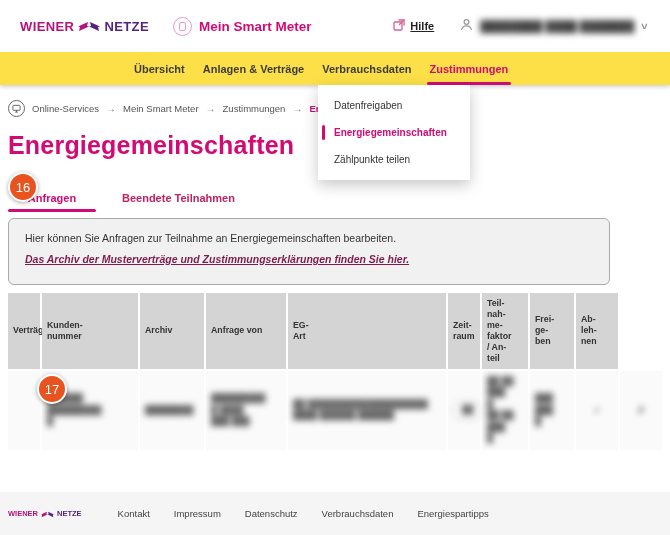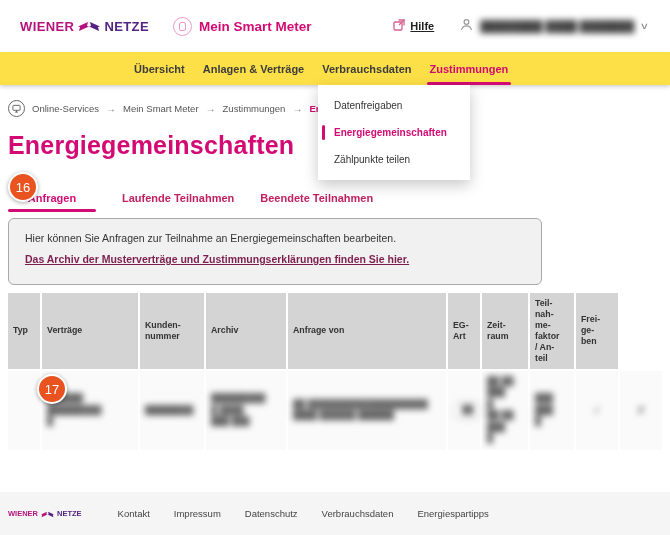--- a/index.html
+++ b/index.html
@@ -54,23 +54,23 @@
   .tab { position:relative; font-size:11px; font-weight:bold; color:#c22060; padding:6px 0 8px 0; margin-right:26px; cursor:pointer; }
   .tab.active { color:#d30a74; min-width:88px; text-align:center; }
   .tab.active::after { content:""; position:absolute; left:0; right:0; bottom:0; height:3px; background:#d30a74; border-radius:2px; }
 
   
   .badge { position:absolute; width:30px; height:30px; border-radius:50%; background:#e8531f; border:2.5px solid #fff; box-shadow:0 1px 4px rgba(0,0,0,.35); color:#fff; font-size:13px; font-weight:normal; display:flex; align-items:center; justify-content:center; z-index:20; }
   .badge16 { top:172px; left:8px; }
   .badge17 { top:374px; left:8px;margin-left:29px; }
 
   
-  .infobox { position:absolute; top:218px; left:8px; width:534px; height:67px; background:#f1f1f1; border:1px solid #a9a9a9; border-radius:6px; padding:13px 16px; }
+  .infobox { position:absolute; top:218px; left:8px; width:602px; height:67px; background:#f1f1f1; border:1px solid #a9a9a9; border-radius:6px; padding:13px 16px; }
   .infobox .line1 { font-size:10.5px; color:#333; }
-  .infobox .line2 { margin-top:9px; font-size:10.5px; font-weight:bold; color:#7d1d4e; text-decoration:underline; cursor:pointer; }
+  .infobox .line2 { margin-top:9px; font-size:10.5px; font-weight:bold; color:#7d1d4e; text-decoration:underline; cursor:pointer;font-style:italic; }
 
   
   .tbl { position:absolute; top:293px; left:8px; width:654px; }
   .tbl-row { display:grid; grid-template-columns:32px 96px 64px 80px 158px 32px 46px 44px 42px 42px; gap:2px; }
   .th { background:#d4d4d4; min-height:67px; display:flex; align-items:center; padding:5px 5px; font-size:8.8px; font-weight:bold; color:#333; white-space:pre-line; line-height:1.25; }
   .td { background:#fafafa; min-height:70px; display:flex; align-items:center; padding:5px 5px; font-size:8.5px; color:#555; white-space:pre-line; line-height:1.35; }
   .tbl-body { margin-top:2px; }
   .redacted { filter:blur(3px); user-select:none; color:#666; }
   .eg-pill { border:1px solid #b5b5b5; border-radius:9px; background:#fff; padding:2px 8px; font-size:8px; }
   .act { font-size:11px; color:#555; width:100%; text-align:center; cursor:pointer; }
@@ -151,53 +151,54 @@
     <span class="bc-sep">→</span>
     <span class="bc-link">Zustimmungen</span>
     <span class="bc-sep">→</span>
     <span class="bc-current">Energiegemeinschaften</span>
   </div>
 
   <h1 class="page-title">Energiegemeinschaften</h1>
 
   <div class="tabs">
     <div class="tab active">Anfragen</div>
-    <div class="tab">Laufende Teilnahmen</div>
     <div class="tab">Beendete Teilnahmen</div>
   </div>
 
   <div class="badge badge16">16</div>
   <div class="badge badge17">17</div>
 
   <div class="infobox">
     <div class="line1">Hier können Sie Anfragen zur Teilnahme an Energiegemeinschaften bearbeiten.</div>
     <div class="line2">Das Archiv der Musterverträge und Zustimmungserklärungen finden Sie hier.</div>
   </div>
 
   <div class="tbl">
     <div class="tbl-row">
-      <div class="th">Typ</div>
       <div class="th">Verträge</div>
       <div class="th">Kunden-
 nummer</div>
       <div class="th">Archiv</div>
       <div class="th">Anfrage von</div>
       <div class="th">EG-
 Art</div>
       <div class="th">Zeit-
 raum</div>
       <div class="th">Teil-
 nah-
 me-
 faktor
 / An-
 teil</div>
       <div class="th">Frei-
 ge-
 ben</div>
+      <div class="th">Ab-
+leh-
+nen</div>
     </div>
     <div class="tbl-row tbl-body">
       <div class="td"></div>
       <div class="td"><span class="redacted">██████ █████████
 █</span></div>
       <div class="td"><span class="redacted">████████</span></div>
       <div class="td"><span class="redacted">█████████
 █ ████
 ███ ███</span></div>
       <div class="td"><span class="redacted">██ ████████████████████

